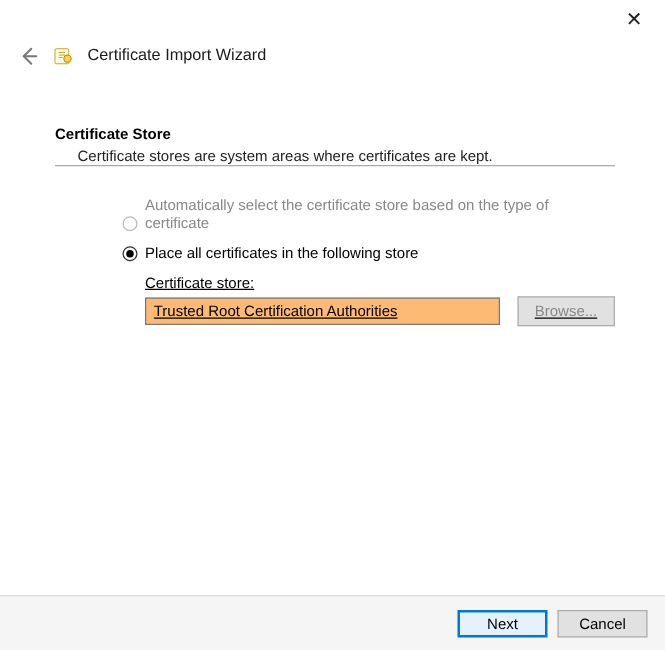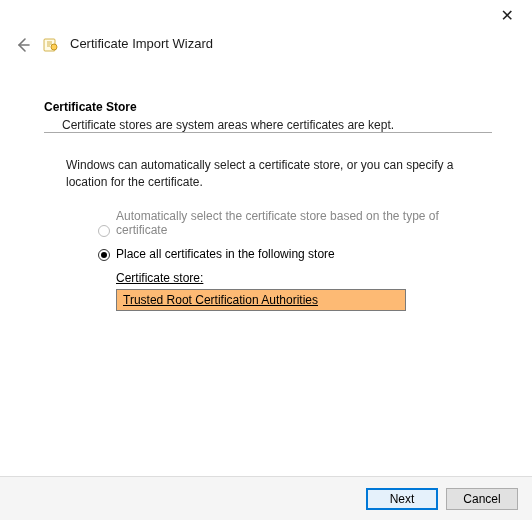--- a/index.html
+++ b/index.html
@@ -181,39 +181,39 @@
       <path d="M5 6h5M5 8h5M5 10h3" stroke="#c9a227" stroke-width="0.8"></path>
     </svg>
   </div>
   <div class="wizard-title">Certificate Import Wizard</div>
 </div>
 
 <div class="content">
   <div class="section-title">Certificate Store</div>
   <div class="section-desc">Certificate stores are system areas where certificates are kept.</div>
   <hr class="hr">
-  <div class="body-text">Windows can automatically select a certificate store, or you can specify a location for the certificate.</div>
 
   <div class="radio-group">
     <div class="radio-row disabled">
       <span class="radio-circle"></span>
       <span>Automatically select the certificate store based on the type of certificate</span>
     </div>
     <div class="radio-row">
       <span class="radio-circle">
           <span class="radio-dot"></span>
         </span>
       <span>Place all certificates in the following store</span>
     </div>
   </div>
 
   <div class="store-block">
     <div class="store-label">Certificate store:</div>
     <div class="store-row">
       <input class="store-input" type="text" readonly="" value="Trusted Root Certification Authorities" style="">
+      <button class="browse-btn" disabled="">Browse...</button>
     </div>
   </div>
 </div>
 
 <div class="footer">
   <button class="btn default">Next</button>
   <button class="btn">Cancel</button>
 </div>
 
 </body></html>

